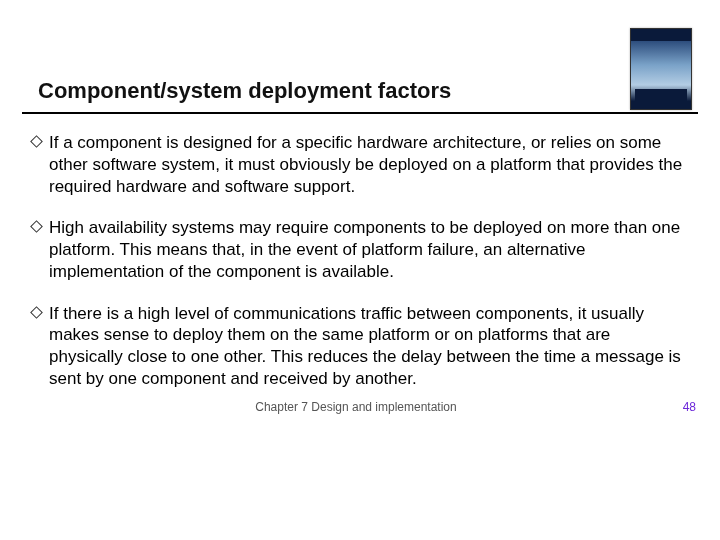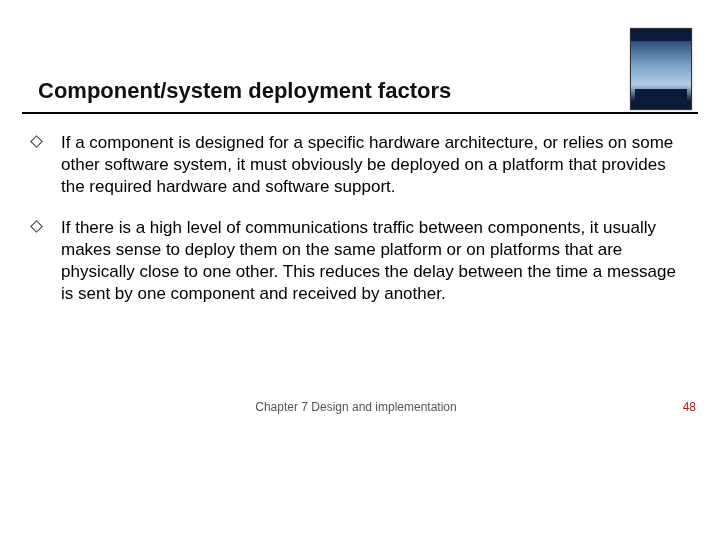--- a/index.html
+++ b/index.html
@@ -14,28 +14,28 @@
     border: 1px solid #333; box-shadow: 0 0 2px rgba(0,0,0,0.3);
   }
   .book-cover .band { position:absolute; top:0; left:0; right:0; height:12px; background:#0a1a3a; }
   .book-cover .title-strip { position:absolute; bottom:6px; left:4px; right:4px; height:14px; background:#0a1a3a; }
   .body { position: absolute; top: 132px; left: 32px; right: 32px; }
   .bullet { display: flex; align-items: flex-start; margin-bottom: 20px; }
   .diamond {
     flex: 0 0 auto; width: 9px; height: 9px; margin-top: 5px; margin-right: 8px;
     transform: rotate(45deg); border: 1px solid #333; background: #fff;
   }
-  .bullet-text { font-size: 17px; line-height: 1.28; color: #000; margin-left: 12px; }
+  .bullet-text { font-size: 17px; line-height: 1.28; color: #000; }
   .footer-center {
     position: absolute; bottom: 22px; left: 0; right: 8px; text-align: center;
     font-size: 12px; color: #555;
   }
   .footer-right {
     position: absolute; bottom: 22px; right: 24px;
-    font-size: 12px; color: #b91c1c;
+    font-size: 12px; color: #6d28d9;
   }
 </style>
 </head>
 <body>
 
 <div class="slide">
 
   <div class="book-cover">
     <div class="band"></div>
     <div class="title-strip"></div>
@@ -47,20 +47,24 @@
 
   <div class="rule"></div>
 
   <div class="body">
 
     <div class="bullet">
       <div class="diamond"></div>
       <div class="bullet-text">If a component is designed for a specific hardware architecture, or relies on some other software system, it must obviously be deployed on a platform that provides the required hardware and software support.</div>
     </div>
 
+    <div class="bullet">
+      <div class="diamond"></div>
+      <div class="bullet-text">High availability systems may require components to be deployed on more than one platform. This means that, in the event of platform failure, an alternative implementation of the component is available.</div>
+    </div>
 
     <div class="bullet">
       <div class="diamond"></div>
       <div class="bullet-text">If there is a high level of communications traffic between components, it usually makes sense to deploy them on the same platform or on platforms that are physically close to one other. This reduces the delay between the time a message is sent by one component and received by another.</div>
     </div>
 
   </div>
 
   <div class="footer-center">Chapter 7 Design and implementation</div>
   <div class="footer-right">48</div>

